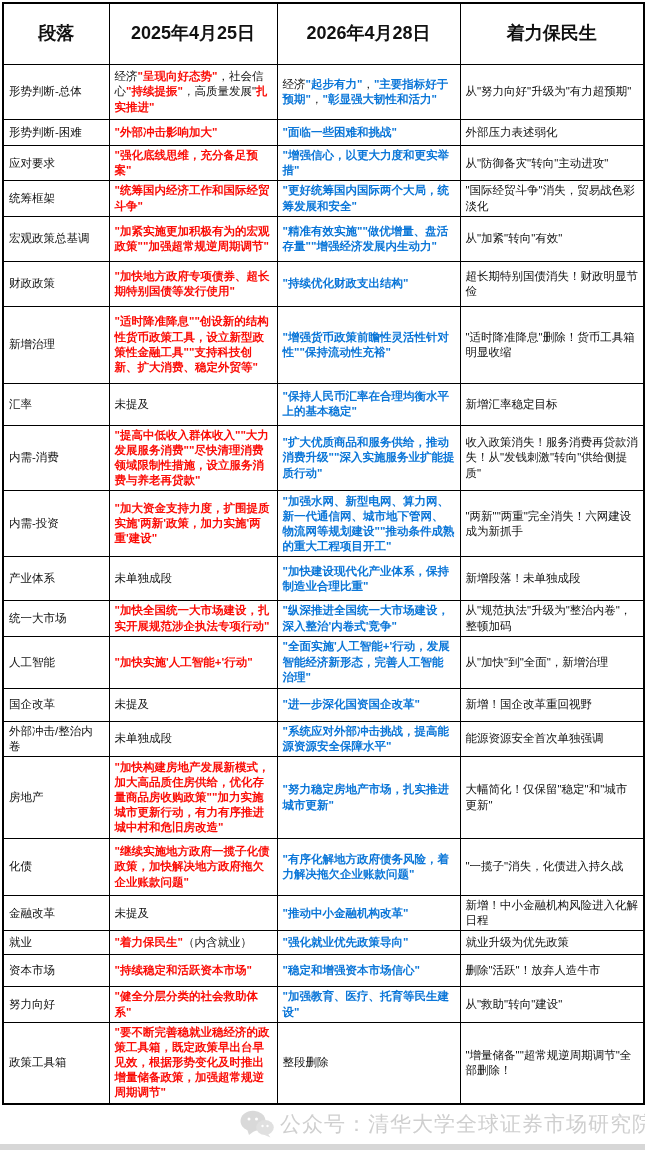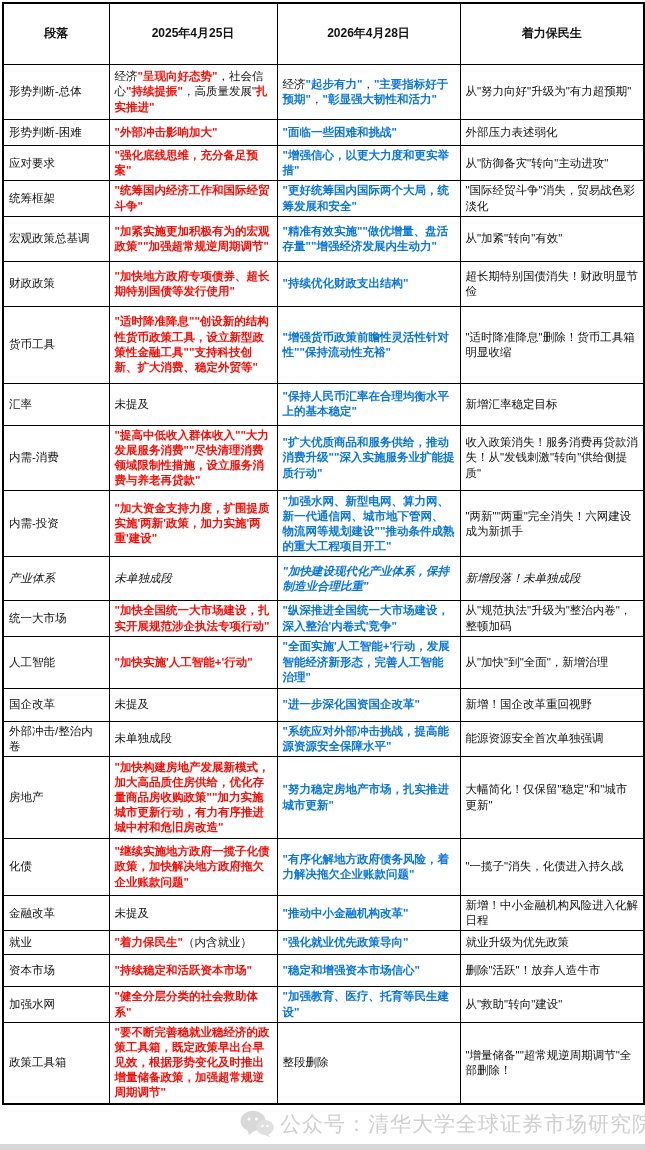--- a/index.html
+++ b/index.html
@@ -24,21 +24,21 @@
     font-size:11.5px;
     line-height:1.32;
     vertical-align:middle;
     text-align:left;
     word-break:break-all;
   }
   .cmp th{
     height:56px;
     text-align:center;
     font-weight:bold;
-    font-size:12px;
+    font-size:18px;
     background:#ffffff;
   }
   .section-cell{padding-left:6px;}
   .em{font-weight:bold;}
   .diff-cell{color:#111111;}
   .watermark{
     position:absolute;
     left:240px;top:1110px;
     display:flex;align-items:center;gap:6px;
     white-space:nowrap;
@@ -105,21 +105,21 @@
           <td><span class="em" style="color: rgb(10, 118, 216);">"精准有效实施""做优增量、盘活存量""增强经济发展内生动力"</span></td>
           <td class="diff-cell">从"加紧"转向"有效"</td>
         </tr>
         <tr style="height: 45px;">
           <td class="section-cell">财政政策</td>
           <td><span class="em" style="color: rgb(251, 13, 7);">"加快地方政府专项债券、超长期特别国债等发行使用"</span></td>
           <td><span class="em" style="color: rgb(10, 118, 216);">"持续优化财政支出结构"</span></td>
           <td class="diff-cell">超长期特别国债消失！财政明显节俭</td>
         </tr>
         <tr style="height: 77px;">
-          <td class="section-cell">货币工具</td>
+          <td class="section-cell">新增治理</td>
           <td><span class="em" style="color: rgb(251, 13, 7);">"适时降准降息""创设新的结构性货币政策工具，设立新型政策性金融工具""支持科技创新、扩大消费、稳定外贸等"</span></td>
           <td><span class="em" style="color: rgb(10, 118, 216);">"增强货币政策前瞻性灵活性针对性""保持流动性充裕"</span></td>
           <td class="diff-cell">"适时降准降息"删除！货币工具箱明显收缩</td>
         </tr>
         <tr style="height: 42px;">
           <td class="section-cell">汇率</td>
           <td><span style="color: rgb(17, 17, 17);">未提及</span></td>
           <td><span class="em" style="color: rgb(10, 118, 216);">"保持人民币汇率在合理均衡水平上的基本稳定"</span></td>
           <td class="diff-cell">新增汇率稳定目标</td>
         </tr>
@@ -128,21 +128,21 @@
           <td><span class="em" style="color: rgb(251, 13, 7);">"提高中低收入群体收入""大力发展服务消费""尽快清理消费领域限制性措施，设立服务消费与养老再贷款"</span></td>
           <td><span class="em" style="color: rgb(10, 118, 216);">"扩大优质商品和服务供给，推动消费升级""深入实施服务业扩能提质行动"</span></td>
           <td class="diff-cell">收入政策消失！服务消费再贷款消失！从"发钱刺激"转向"供给侧提质"</td>
         </tr>
         <tr style="height: 66px;">
           <td class="section-cell">内需-投资</td>
           <td><span class="em" style="color: rgb(251, 13, 7);">"加大资金支持力度，扩围提质实施'两新'政策，加力实施'两重'建设"</span></td>
           <td><span class="em" style="color: rgb(10, 118, 216);">"加强水网、新型电网、算力网、新一代通信网、城市地下管网、物流网等规划建设""推动条件成熟的重大工程项目开工"</span></td>
           <td class="diff-cell">"两新""两重"完全消失！六网建设成为新抓手</td>
         </tr>
-        <tr style="height: 44px; font-style: italic;">
+        <tr style="height: 44px;">
           <td class="section-cell">产业体系</td>
           <td><span style="color: rgb(17, 17, 17);">未单独成段</span></td>
           <td><span class="em" style="color: rgb(10, 118, 216);">"加快建设现代化产业体系，保持制造业合理比重"</span></td>
           <td class="diff-cell">新增段落！未单独成段</td>
         </tr>
         <tr style="height: 34px;">
           <td class="section-cell">统一大市场</td>
           <td><span class="em" style="color: rgb(251, 13, 7);">"加快全国统一大市场建设，扎实开展规范涉企执法专项行动"</span></td>
           <td><span class="em" style="color: rgb(10, 118, 216);">"纵深推进全国统一大市场建设，深入整治'内卷式'竞争"</span></td>
           <td class="diff-cell">从"规范执法"升级为"整治内卷"，整顿加码</td>
@@ -189,21 +189,21 @@
           <td><span class="em" style="color: rgb(10, 118, 216);">"强化就业优先政策导向"</span></td>
           <td class="diff-cell">就业升级为优先政策</td>
         </tr>
         <tr style="height: 32px;">
           <td class="section-cell">资本市场</td>
           <td><span class="em" style="color: rgb(251, 13, 7);">"持续稳定和活跃资本市场"</span></td>
           <td><span class="em" style="color: rgb(10, 118, 216);">"稳定和增强资本市场信心"</span></td>
           <td class="diff-cell">删除"活跃"！放弃人造牛市</td>
         </tr>
         <tr style="height: 32px;">
-          <td class="section-cell">加强水网</td>
+          <td class="section-cell">努力向好</td>
           <td><span class="em" style="color: rgb(251, 13, 7);">"健全分层分类的社会救助体系"</span></td>
           <td><span class="em" style="color: rgb(10, 118, 216);">"加强教育、医疗、托育等民生建设"</span></td>
           <td class="diff-cell">从"救助"转向"建设"</td>
         </tr>
         <tr style="height: 80px;">
           <td class="section-cell">政策工具箱</td>
           <td><span class="em" style="color: rgb(251, 13, 7);">"要不断完善稳就业稳经济的政策工具箱，既定政策早出台早见效，根据形势变化及时推出增量储备政策，加强超常规逆周期调节"</span></td>
           <td><span style="color: rgb(17, 17, 17);">整段删除</span></td>
           <td class="diff-cell">"增量储备""超常规逆周期调节"全部删除！</td>
         </tr>

